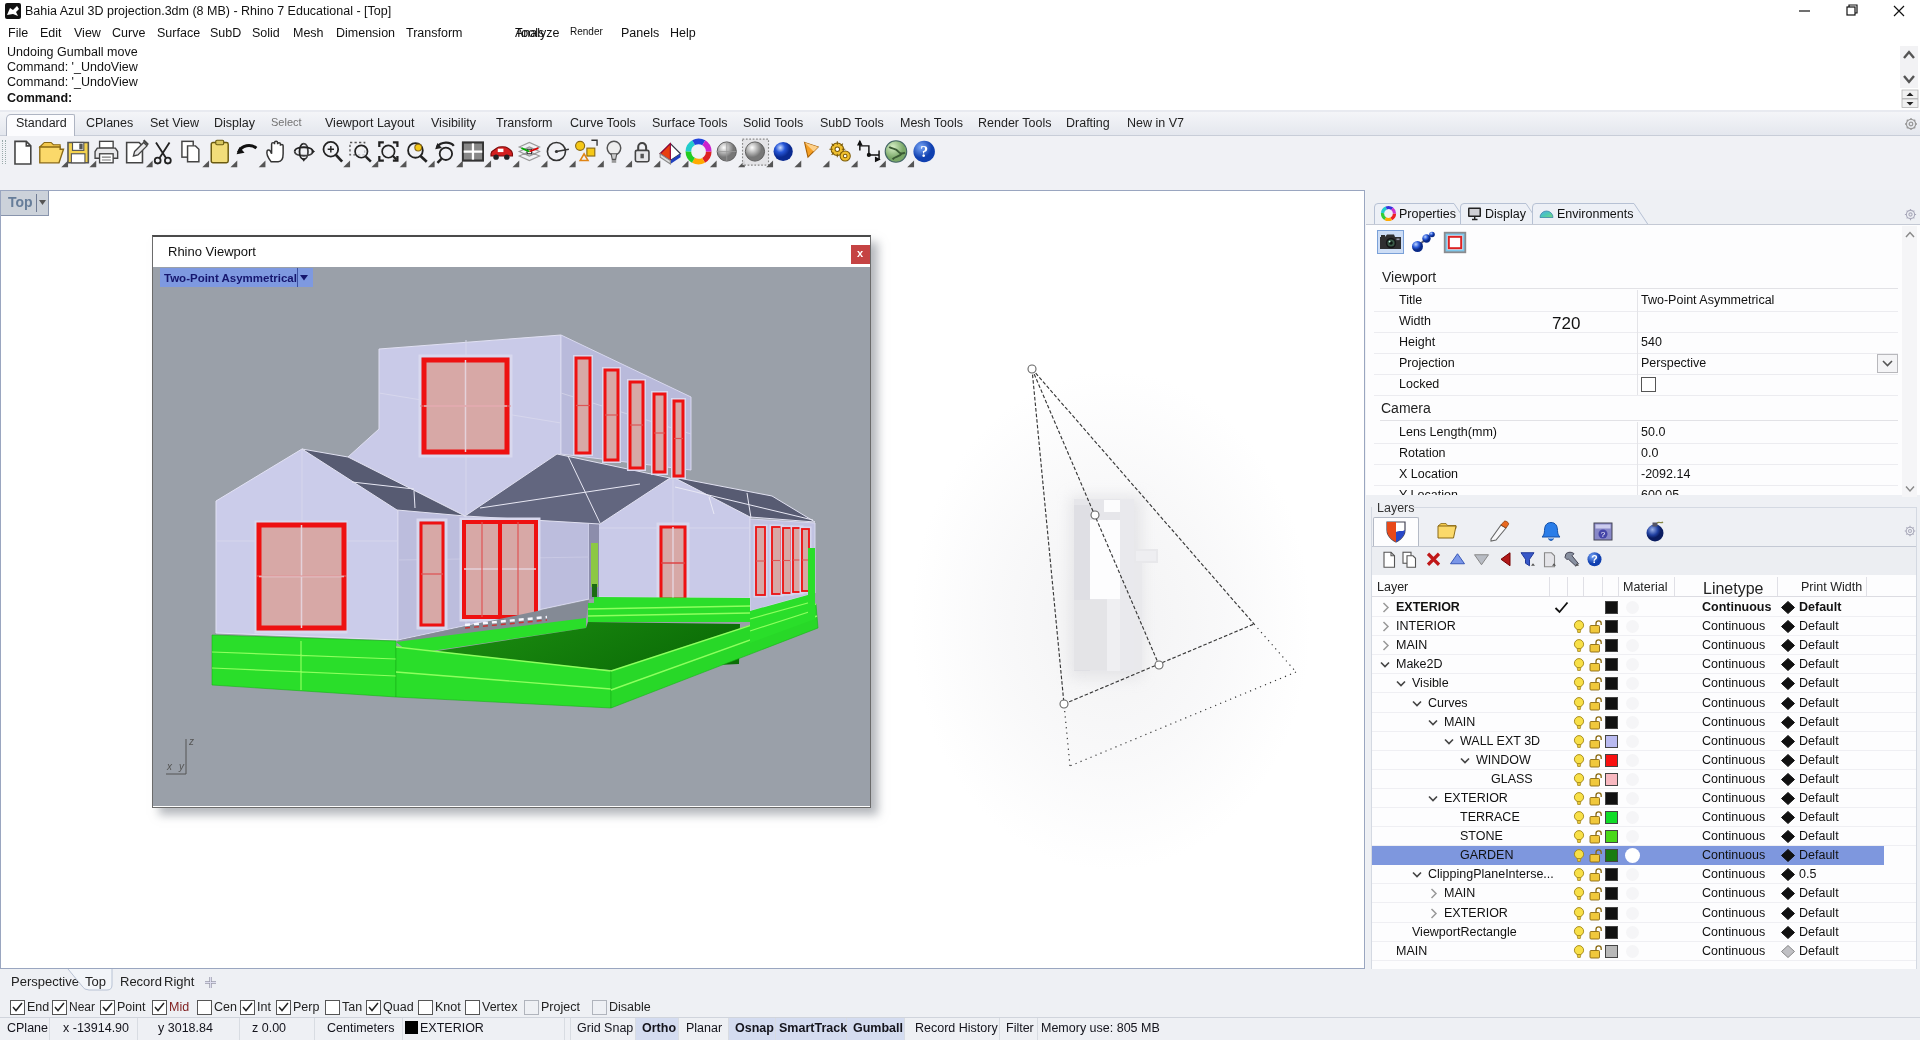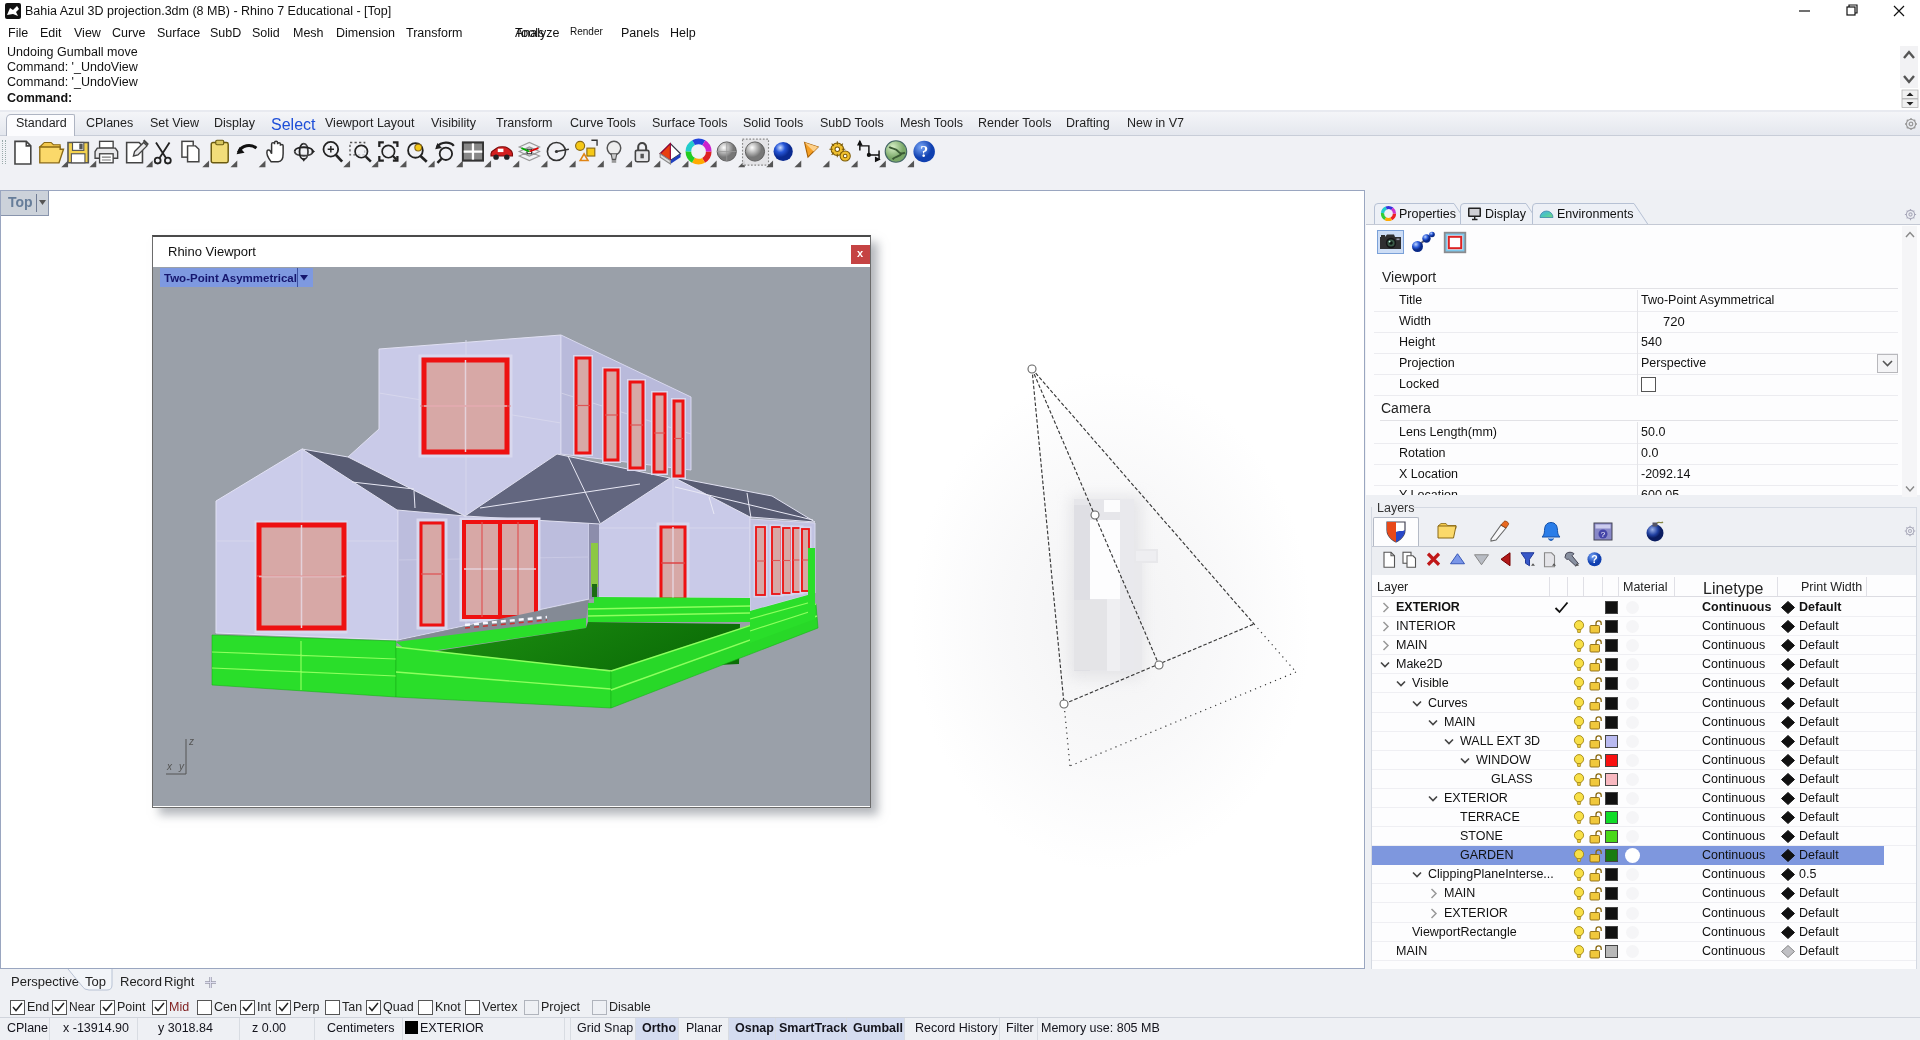--- a/index.html
+++ b/index.html
@@ -53,21 +53,21 @@
 <path d="M4.5 6 L8 2.5 L11.5 6 Z" fill="#222"></path>
 <path d="M4.5 12 L11.5 12 L8 15.5 Z" fill="#222"></path>
   </svg>
 <div class="a" style="left:0;top:110px;width:1920px;height:2px;background:#e8eaf0;"></div>
 <div class="a" style="left:0;top:112px;width:1920px;height:23px;background:linear-gradient(#f4f5f8,#e4e7ee);border-bottom:1px solid #c8cdd8;"></div>
 <div class="a" style="left:6px;top:114px;width:67.2px;height:21px;background:#fcfcfe;border:1px solid #aeb4c2;border-bottom:none;border-radius:5px 2px 0 0;"></div>
 <div class="t" style="left:16px;top:116px;font-size:12.5px;color:#222;">Standard</div>
 <div class="t" style="left:86px;top:116px;font-size:12.5px;color:#222;">CPlanes</div>
 <div class="t" style="left:150px;top:116px;font-size:12.5px;color:#222;">Set View</div>
 <div class="t" style="left:214px;top:116px;font-size:12.5px;color:#222;">Display</div>
-<div class="t" style="left:271px;top:116px;font-size:16px;color:#1d4ed8;">Select</div>
+<div class="t" style="left:271px;top:116px;font-size:11px;color:#737373;">Select</div>
 <div class="t" style="left:325px;top:116px;font-size:12.5px;color:#222;">Viewport Layout</div>
 <div class="t" style="left:431px;top:116px;font-size:12.5px;color:#222;">Visibility</div>
 <div class="t" style="left:496px;top:116px;font-size:12.5px;color:#222;">Transform</div>
 <div class="t" style="left:570px;top:116px;font-size:12.5px;color:#222;">Curve Tools</div>
 <div class="t" style="left:652px;top:116px;font-size:12.5px;color:#222;">Surface Tools</div>
 <div class="t" style="left:743px;top:116px;font-size:12.5px;color:#222;">Solid Tools</div>
 <div class="t" style="left:820px;top:116px;font-size:12.5px;color:#222;">SubD Tools</div>
 <div class="t" style="left:900px;top:116px;font-size:12.5px;color:#222;">Mesh Tools</div>
 <div class="t" style="left:978px;top:116px;font-size:12.5px;color:#222;">Render Tools</div>
 <div class="t" style="left:1066px;top:116px;font-size:12.5px;color:#222;">Drafting</div>
@@ -564,21 +564,21 @@
 <rect x="4.4" y="4.4" width="15.2" height="14.2" fill="#fff"></rect>
 <rect x="5.8" y="5.8" width="12.4" height="11.4" fill="#fff" stroke="#dd2222" stroke-width="2"></rect>
 </svg>
 <div class="t" style="left:1382px;top:269px;font-size:14px;color:#222;">Viewport</div>
 <div class="a" style="left:1380px;top:288px;width:518px;height:1px;background:#e2e2e6;"></div>
 <div class="a" style="left:1374px;top:290px;width:524px;height:21px;border-bottom:1px solid #ececf0;"></div>
 <div class="t" style="left:1399px;top:293px;font-size:12.5px;">Title</div>
 <div class="t" style="left:1641px;top:293px;font-size:12.5px;">Two-Point Asymmetrical</div>
 <div class="a" style="left:1374px;top:311px;width:524px;height:21px;border-bottom:1px solid #ececf0;"></div>
 <div class="t" style="left:1399px;top:314px;font-size:12.5px;">Width</div>
-<div class="t" style="left:1663px;top:314px;font-size:13px;">720</div>
+<div class="t" style="left:1552px;top:314px;font-size:17px;">720</div>
 <div class="a" style="left:1374px;top:332px;width:524px;height:21px;border-bottom:1px solid #ececf0;"></div>
 <div class="t" style="left:1399px;top:335px;font-size:12.5px;">Height</div>
 <div class="t" style="left:1641px;top:335px;font-size:12.5px;">540</div>
 <div class="a" style="left:1374px;top:353px;width:524px;height:21px;border-bottom:1px solid #ececf0;"></div>
 <div class="t" style="left:1399px;top:356px;font-size:12.5px;">Projection</div>
 <div class="t" style="left:1641px;top:356px;font-size:12.5px;">Perspective</div>
 <div class="a" style="left:1877px;top:354px;width:21px;height:19px;background:#f4f4f6;border:1px solid #b8b8bc;box-sizing:border-box;"></div>
 <svg class="a" style="left:1882px;top:360px" width="11" height="8">
     <path d="M1 1 L5.5 5.5 L10 1" fill="none" stroke="#555" stroke-width="1.6"></path>
   </svg>

